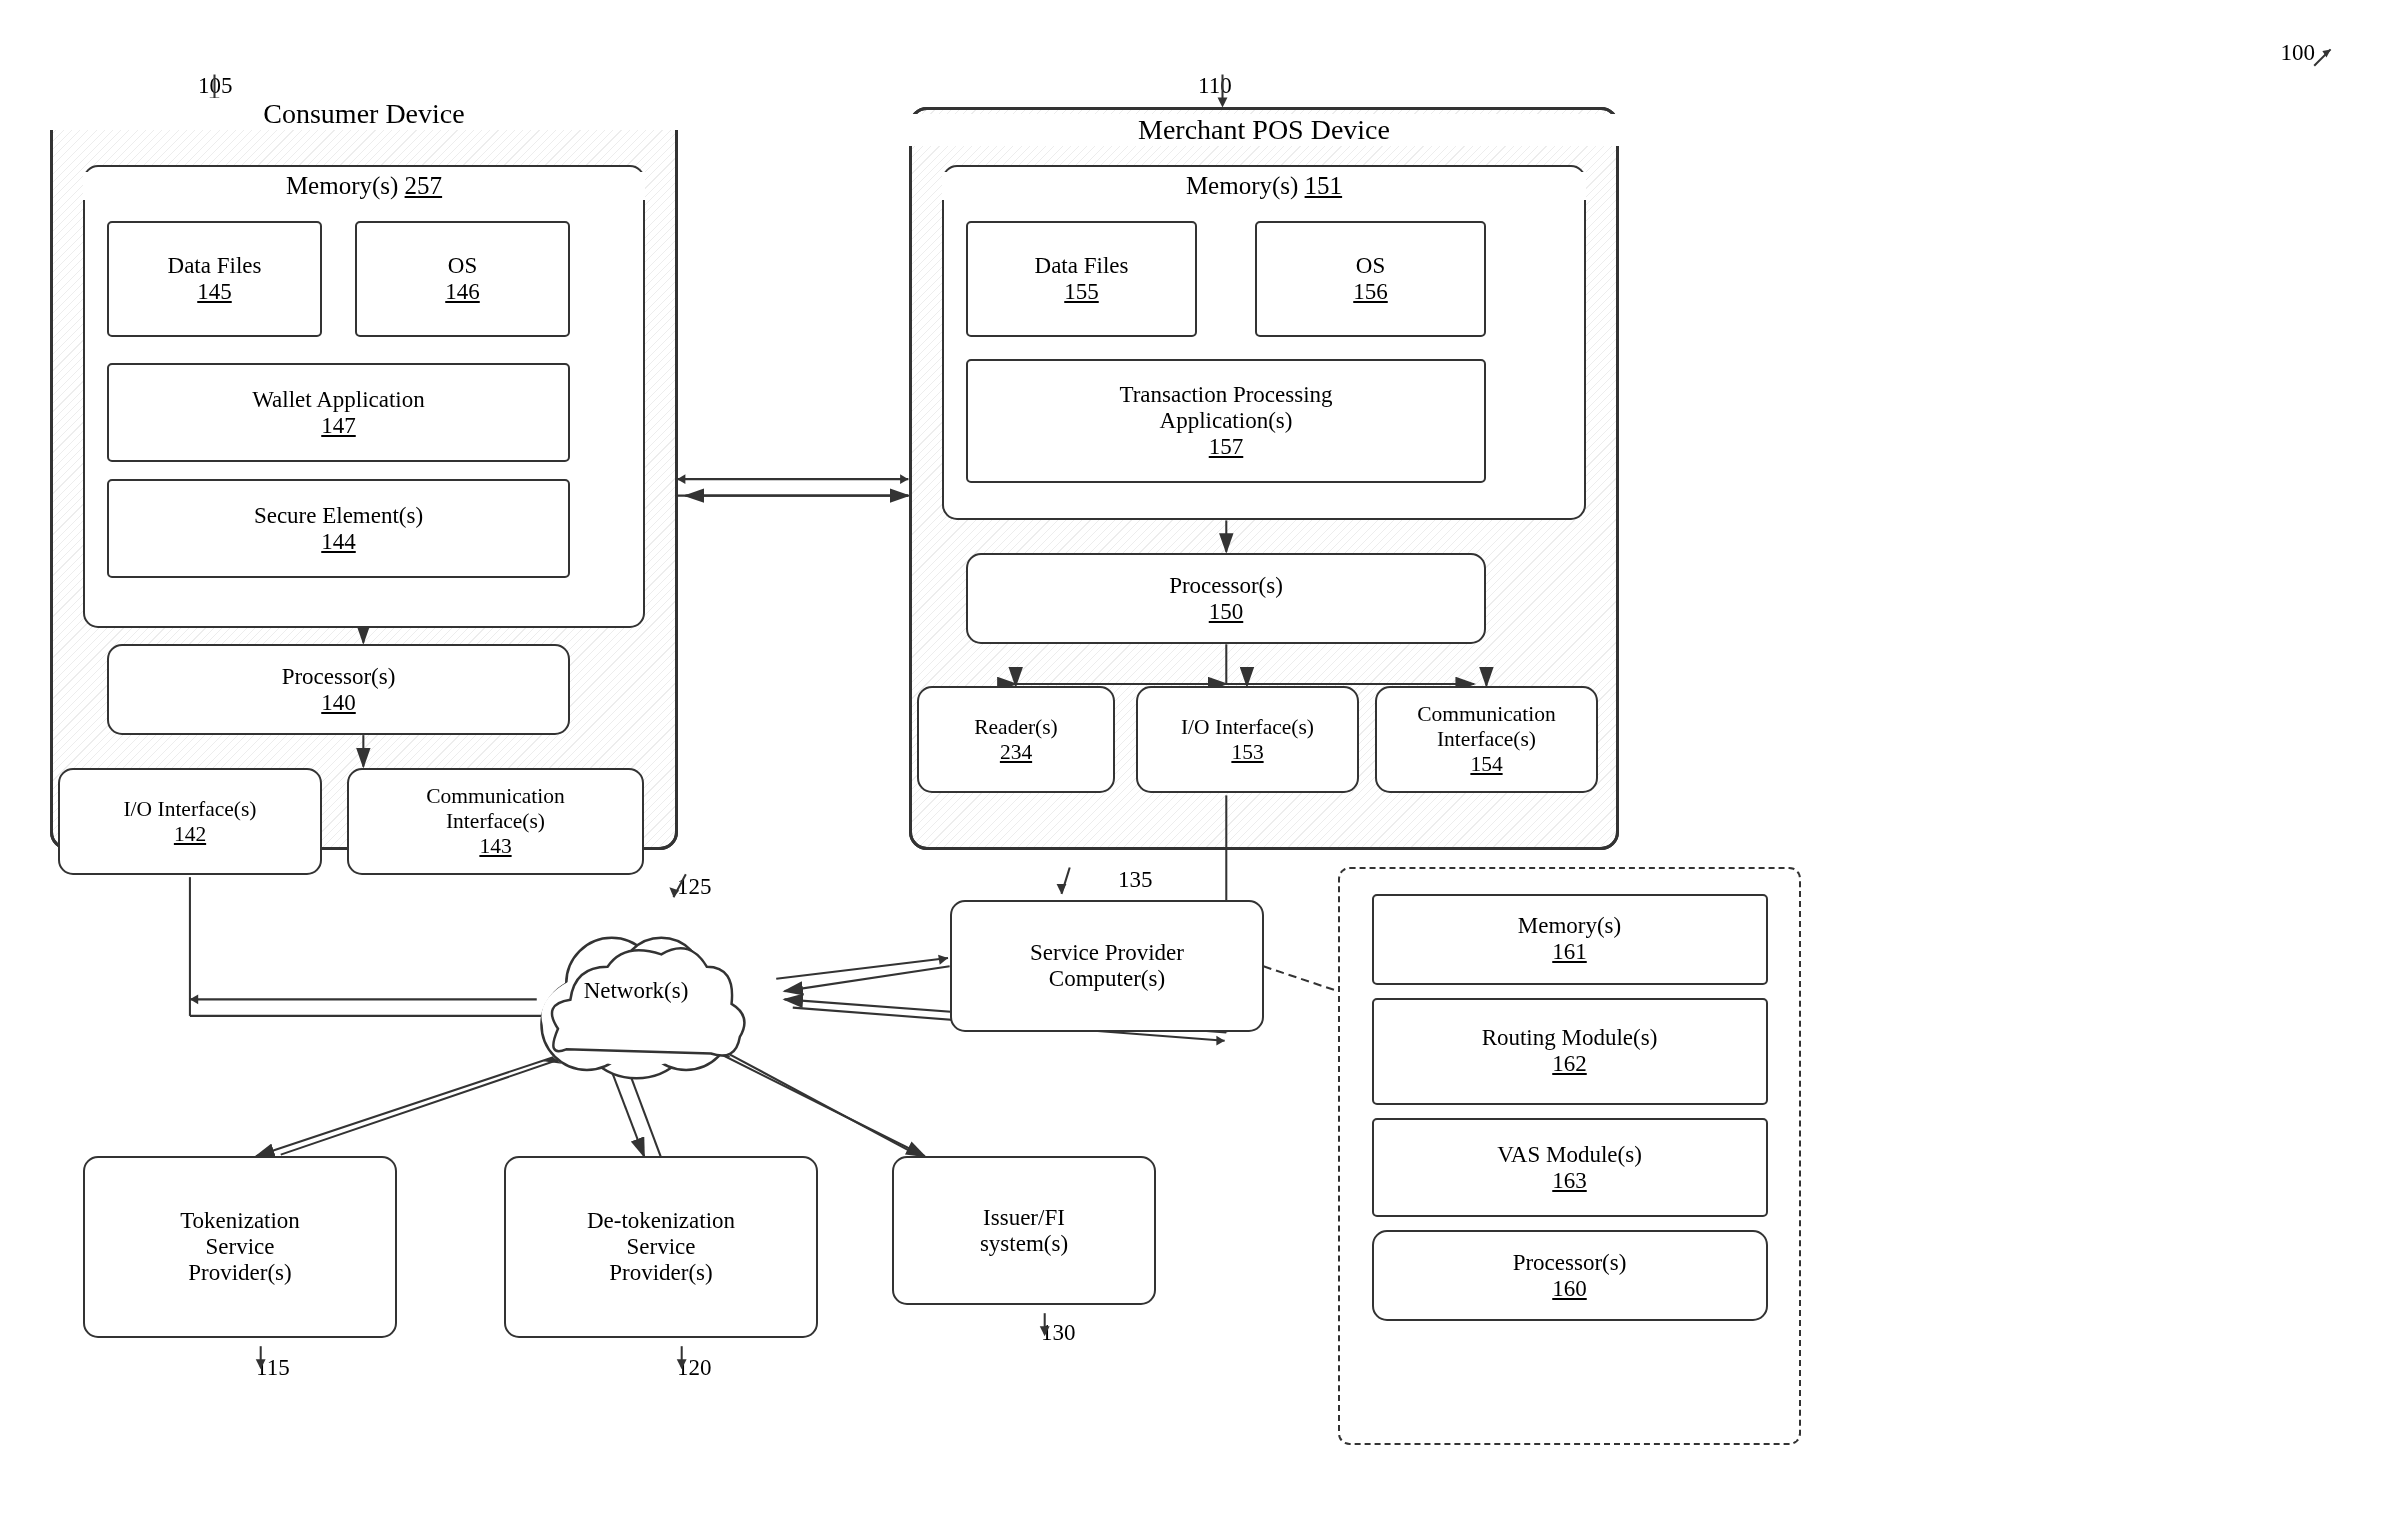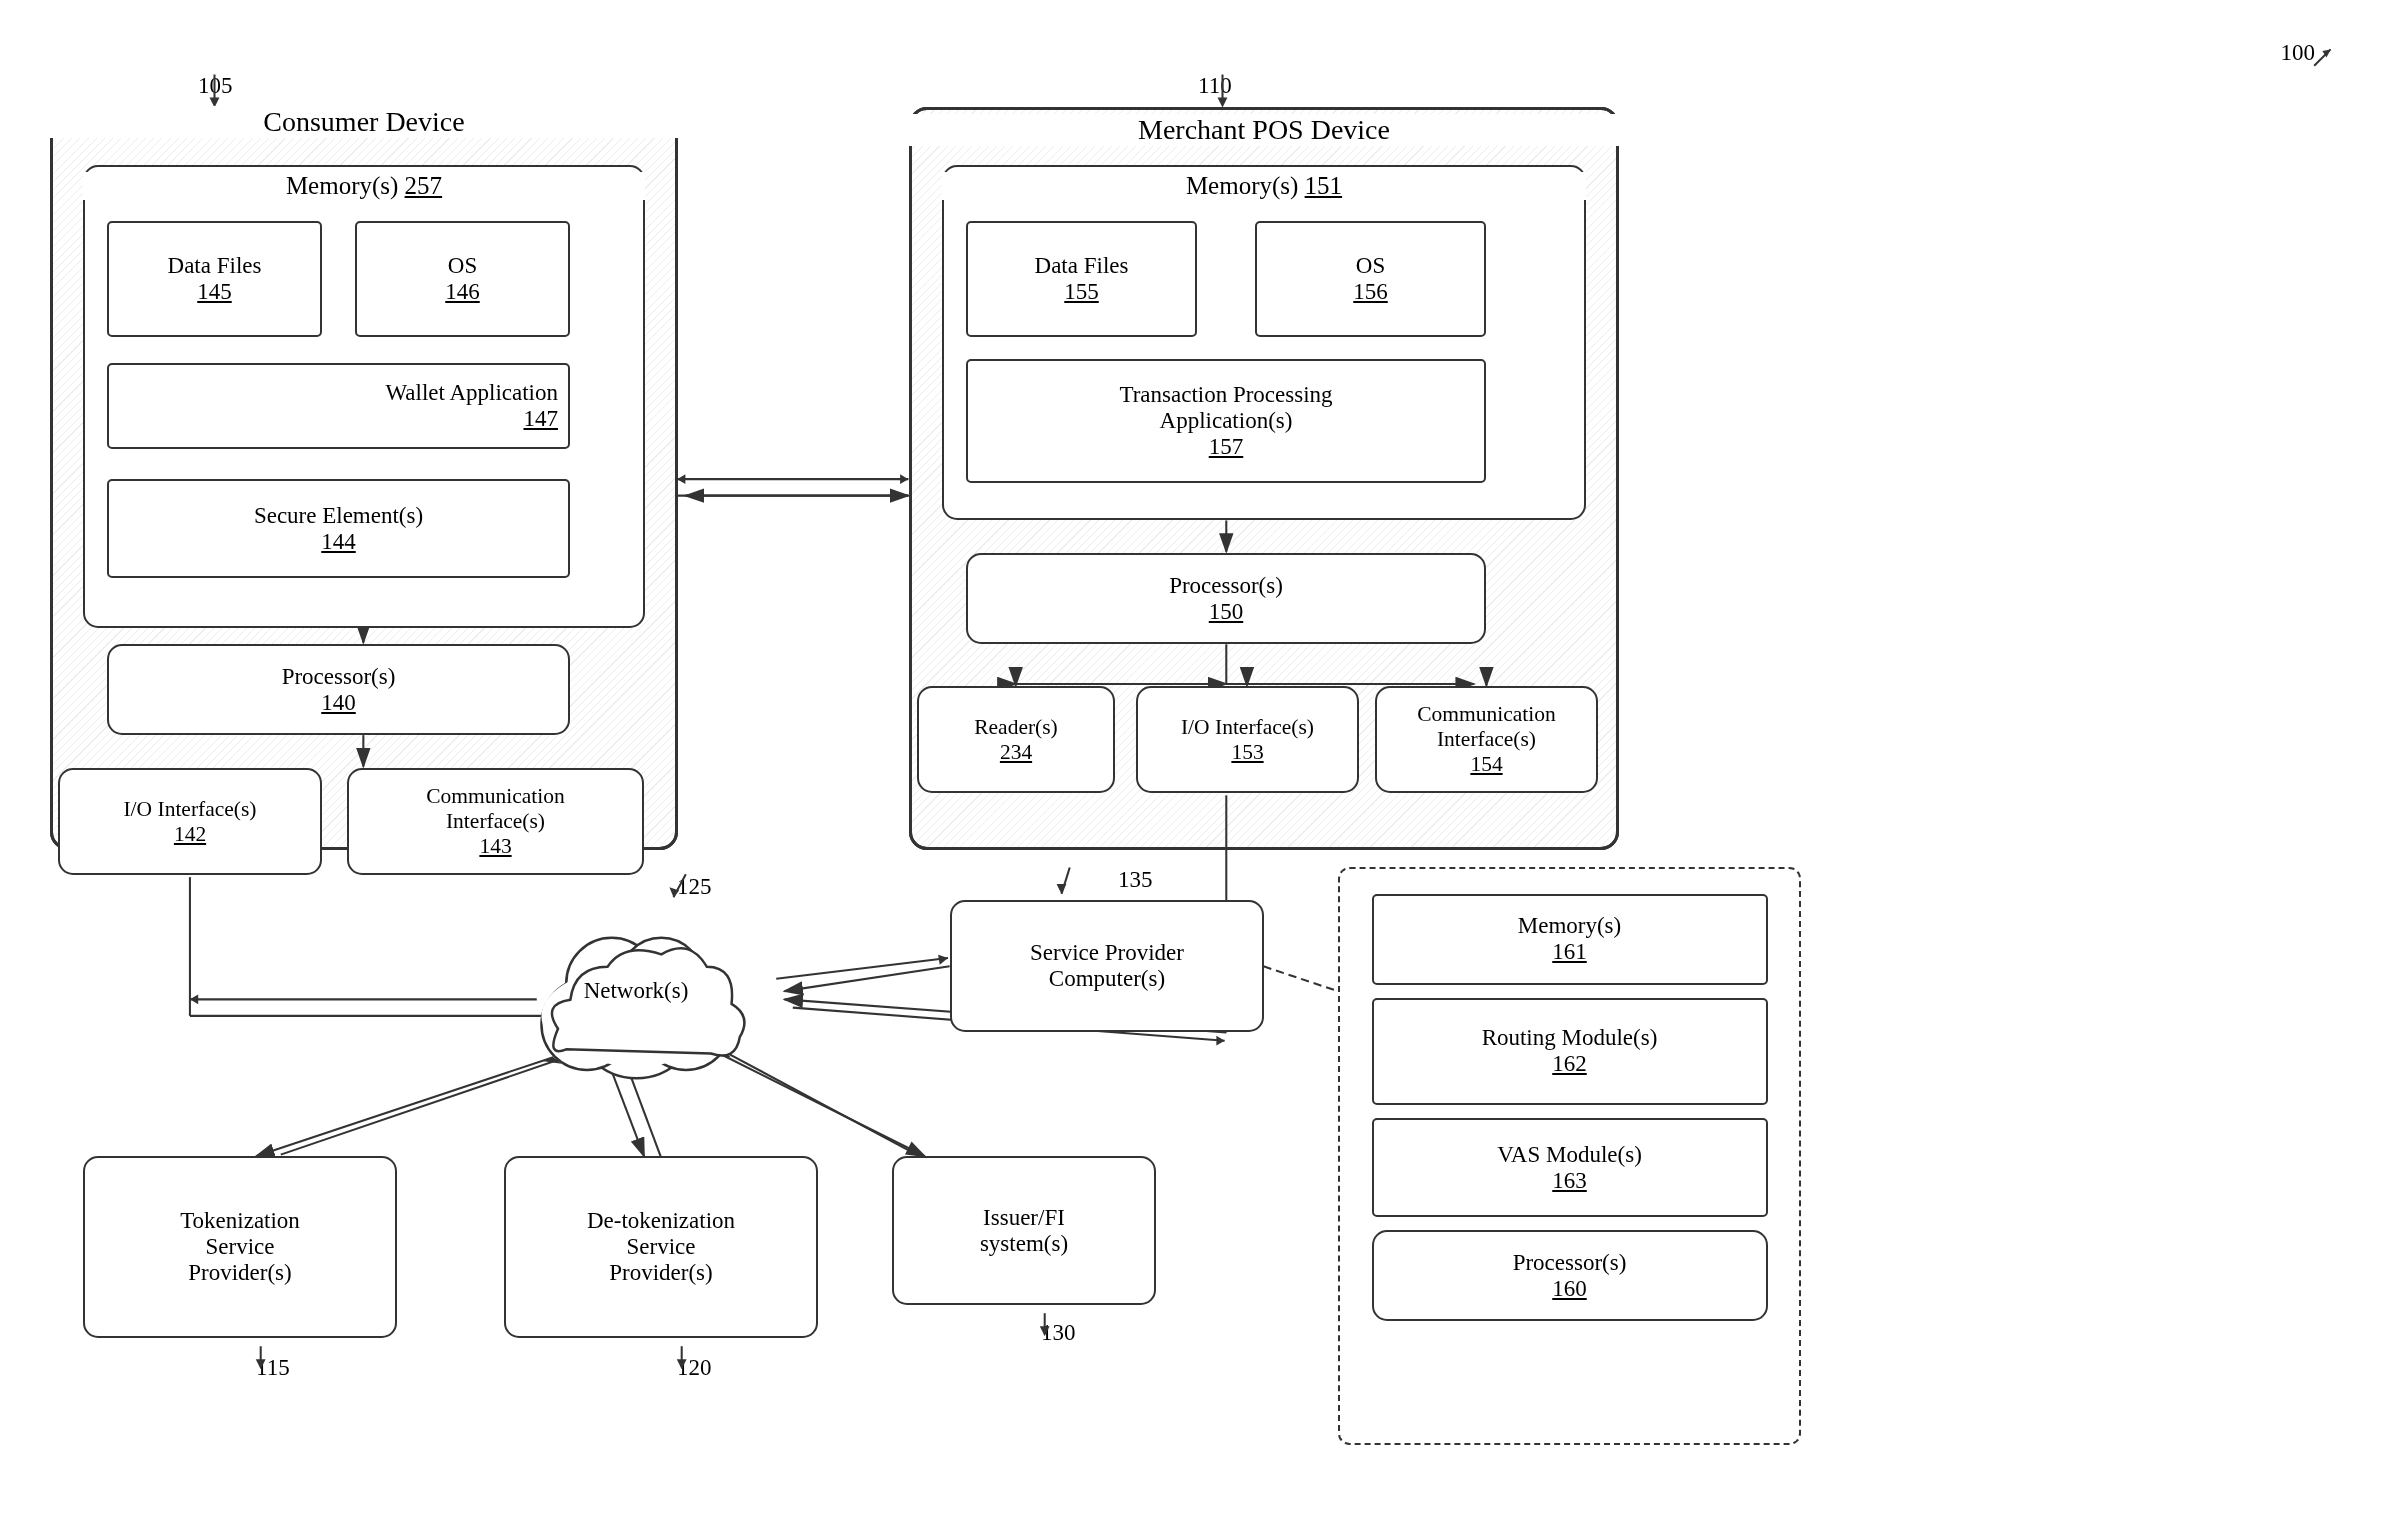--- a/index.html
+++ b/index.html
@@ -108,21 +108,21 @@
   <svg style="position:absolute;top:33px;right:50px;width:66px;height:41px;pointer-events:none;" viewBox="0 0 80 50" width="66" height="41">
     <line x1="50" y1="40" x2="70" y2="20" stroke="#333" stroke-width="2.5"></line>
     <polygon points="70,20 60,22 65,30" fill="#333"></polygon>
   </svg>
 
   <div class="hatch-box" style="left:50px; top:107px; width:628px; height:743px;"></div>
 
   <div class="device-box inner-white" style="left:50px; top:107px; width:628px; height:743px; border:3.3px solid #333; background:transparent;">
   </div>
 
-  <div style="position:absolute; left:50px; top:106px; width:628px; text-align:center; font-size:28px; font-family:'Times New Roman',serif; background:#fff; z-index:10;">
+  <div style="position:absolute; left:50px; top:98px; width:628px; text-align:center; font-size:28px; font-family:'Times New Roman',serif; background:#fff; z-index:10;">
     Consumer Device
   </div>
 
   <div style="position:absolute; left:198px; top:73px; font-size:23px;">105</div>
   <svg style="position:absolute;left:165px;top:66px;width:99px;height:50px;pointer-events:none;" viewBox="0 0 120 60" width="99" height="50">
     <line x1="60" y1="10" x2="60" y2="45" stroke="#333" stroke-width="2.5"></line>
     <polygon points="60,50 54,38 66,38" fill="#333"></polygon>
   </svg>
 
   <div class="box rounded inner-white" style="left:83px; top:165px; width:562px; height:463px; border:2.5px solid #333; z-index:5;">
@@ -132,21 +132,21 @@
   </div>
 
   <div class="box sharp inner-white" style="left:107px; top:221px; width:215px; height:116px; border:2.5px solid #333; z-index:10; font-size:23px;">
     Data Files<br><span class="ref-number">145</span>
   </div>
 
   <div class="box sharp inner-white" style="left:355px; top:221px; width:215px; height:116px; border:2.5px solid #333; z-index:10; font-size:23px;">
     OS<br><span class="ref-number">146</span>
   </div>
 
-  <div class="box sharp inner-white" style="left:107px; top:363px; width:463px; height:86px; border:2.5px solid #333; z-index:10; font-size:23px;align-items:flex-end;">
+  <div class="box sharp inner-white" style="left:107px; top:363px; width:463px; height:99px; border:2.5px solid #333; z-index:10; font-size:23px;">
     Wallet Application <span class="ref-number">147</span>
   </div>
 
   <div class="box sharp inner-white" style="left:107px; top:479px; width:463px; height:99px; border:2.5px solid #333; z-index:10; font-size:23px;">
     Secure Element(s) <span class="ref-number">144</span>
   </div>
 
   <div class="box rounded inner-white" style="left:107px; top:644px; width:463px; height:91px; border:2.5px solid #333; z-index:10; font-size:23px;">
     Processor(s) <span class="ref-number">140</span>
   </div>

